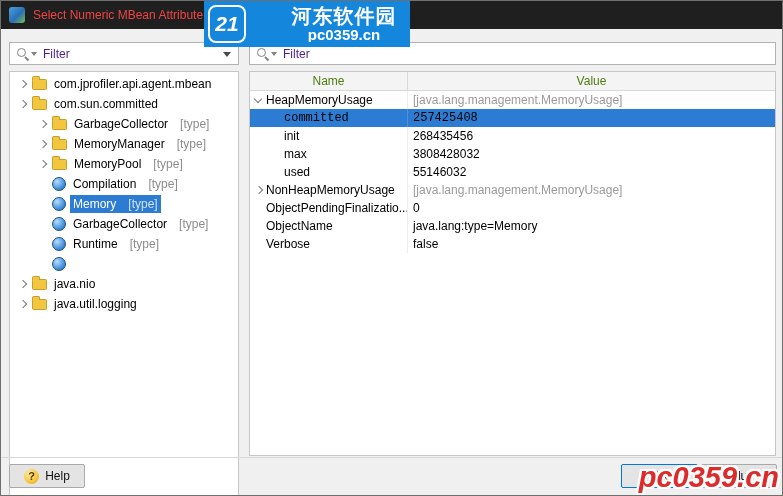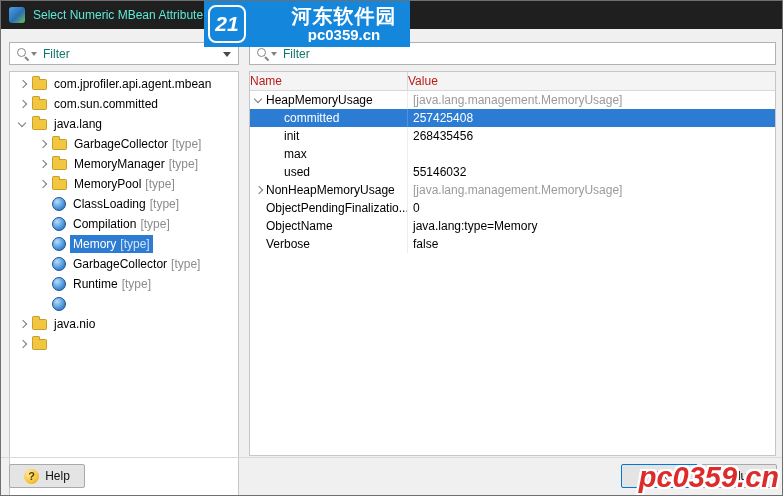--- a/index.html
+++ b/index.html
@@ -7,28 +7,28 @@
   body { font-family:"Liberation Sans", sans-serif; }
 
   .window { position:relative; width:783px; height:496px; background:#f0f0f0;
             border:1px solid #6f6f6f; overflow:hidden; font-size:12px; color:#000; }
 
   
   .titlebar { position:absolute; left:0; top:0; width:100%; height:28px; background:#1f1f1f;
               display:flex; align-items:center; padding-left:8px; }
   .app-icon { width:16px; height:16px; border-radius:3px; flex:0 0 16px;
               background:linear-gradient(135deg,#4aa3e0,#2b6fb5 55%,#71c250); margin-right:8px; }
-  .title { color:#5eead4; font-size:12px; white-space:nowrap; }
+  .title { color:#ef4444; font-size:12px; white-space:nowrap; }
 
   
   .filterbox { position:absolute; top:41px; height:23px; background:#fff;
                border:1px solid #b2b2b2; display:flex; align-items:center; padding:0 6px; }
   .left-filter  { left:8px;   width:230px; }
   .right-filter { left:248px; width:527px; }
-  .ph { color:#0f766e; margin-left:6px; }
+  .ph { color:#4c1d95; margin-left:6px; }
   .mag { position:relative; width:13px; height:13px; display:inline-block; flex:0 0 13px; }
   .mag::before { content:""; position:absolute; left:1px; top:1px; width:7px; height:7px;
                  border:1.5px solid #838383; border-radius:50%; }
   .mag::after  { content:""; position:absolute; left:9px; top:9px; width:5px; height:2px;
                  background:#838383; transform:rotate(45deg); transform-origin:left center; }
   .mini-arrow { width:0; height:0; border-left:3px solid transparent; border-right:3px solid transparent;
                 border-top:4px solid #838383; margin-left:2px; }
   .combo-arrow { position:absolute; right:7px; top:9px; width:0; height:0;
                  border-left:4px solid transparent; border-right:4px solid transparent;
                  border-top:5px solid #4a4a4a; }
@@ -48,40 +48,40 @@
                     transform:rotate(45deg); }
   .ico { margin:0 4px 0 2px; flex:0 0 auto; }
   .folder-ico { width:15px; height:11px; background:#f3c640; border:1px solid #c59e2b;
                 border-radius:1.5px; position:relative; }
   .folder-ico::before { content:""; position:absolute; left:-1px; top:-4px; width:6px; height:3px;
                         background:#f3c640; border:1px solid #c59e2b; border-bottom:none;
                         border-radius:2px 2px 0 0; }
   .bean-ico { width:14px; height:14px; border-radius:50%; border:1px solid #1b4f8f;
               background:radial-gradient(circle at 34% 30%, #b9ddf8, #4f9ae0 55%, #1d5fae); }
   .tlabel { padding:2px 3px; }
-  .sfx { color:#8c8c8c; margin-left:4px; }
+  .sfx { color:#8c8c8c; margin-left:12px; }
   .trow.selrow .tlabel { background:#2d7cd4; color:#fff; }
   .trow.selrow .sfx { color:#d3e3f8; }
 
   
   .table-panel { position:absolute; left:248px; top:70px; width:527px; height:385px;
                  background:#fff; border:1px solid #c6c6c6; overflow:hidden; }
   .thead { display:flex; height:19px; background:#f4f4f4; border-bottom:1px solid #d8d8d8; }
-  .th { line-height:18px; color:#b91c1c; }
+  .th { line-height:18px; text-align:center; color:#4d7c0f; }
   .th-name  { width:158px; border-right:1px solid #d8d8d8; }
   .th-value { flex:1; }
   .rrow { display:flex; height:18px; align-items:stretch; cursor:default; }
   .cname { width:158px; display:flex; align-items:center; padding-left:2px;
            border-right:1px solid #ededed; white-space:nowrap; overflow:hidden; }
   .cvalue { flex:1; display:flex; align-items:center; padding-left:5px; white-space:nowrap; }
   .rrow.child .cname { padding-left:34px; }
   .rrow.plain .cname { padding-left:16px; }
   .muted { color:#9a9a9a; }
   .rrow.selr { background:#2d7cd4; }
-  .rrow.selr .cname, .rrow.selr .cvalue, .rrow.selr .muted { color:#ffffff; }
+  .rrow.selr .cname, .rrow.selr .cvalue, .rrow.selr .muted { color:#000000;font-family:Liberation Mono, monospace; }
   .rrow.selr .cname { border-right-color:#4e92dd; }
 
   
   .sep { position:absolute; left:0; top:456px; width:100%; height:1px; background:#d9d9d9; }
   .btn { position:absolute; top:463px; height:24px; background:#e4e4e4; border:1px solid #a9a9a9;
          border-radius:2px; font-family:"Liberation Sans",sans-serif; font-size:12px; color:#111;
          display:flex; align-items:center; justify-content:center; cursor:default; }
   .btn-help { left:8px; width:76px; gap:6px; }
   .btn-ok { left:620px; width:77px; border:1px solid #0078d7; }
   .btn-cancel { left:700px; width:76px; }
@@ -130,48 +130,38 @@
     <div class="trow d0">
       <span class="chev c"></span>
       <span class="ico folder-ico"></span>
       <span class="tlabel"><span>com.jprofiler.api.agent.mbean</span><span class="sfx"></span></span>
     </div>
     <div class="trow d0">
       <span class="chev c"></span>
       <span class="ico folder-ico"></span>
       <span class="tlabel"><span>com.sun.committed</span><span class="sfx"></span></span>
     </div>
-    <div class="trow d0">
-      <span class="chev e"></span>
-      <span class="ico folder-ico"></span>
-      <span class="tlabel"><span>java.lang</span><span class="sfx"></span></span>
-    </div>
     <div class="trow d1">
       <span class="chev c"></span>
       <span class="ico folder-ico"></span>
       <span class="tlabel"><span>GarbageCollector</span><span class="sfx">[type]</span></span>
     </div>
     <div class="trow d1">
       <span class="chev c"></span>
       <span class="ico folder-ico"></span>
       <span class="tlabel"><span>MemoryManager</span><span class="sfx">[type]</span></span>
     </div>
     <div class="trow d1">
       <span class="chev c"></span>
       <span class="ico folder-ico"></span>
       <span class="tlabel"><span>MemoryPool</span><span class="sfx">[type]</span></span>
     </div>
     <div class="trow d1">
       <span class="chev"></span>
       <span class="ico bean-ico"></span>
-      <span class="tlabel"><span>ClassLoading</span><span class="sfx">[type]</span></span>
-    </div>
-    <div class="trow d1">
-      <span class="chev"></span>
-      <span class="ico bean-ico"></span>
       <span class="tlabel"><span>Compilation</span><span class="sfx">[type]</span></span>
     </div>
     <div class="trow d1 selrow">
       <span class="chev"></span>
       <span class="ico bean-ico"></span>
       <span class="tlabel"><span>Memory</span><span class="sfx">[type]</span></span>
     </div>
     <div class="trow d1">
       <span class="chev"></span>
       <span class="ico bean-ico"></span>
@@ -187,20 +177,21 @@
       <span class="ico bean-ico"></span>
     </div>
     <div class="trow d0">
       <span class="chev c"></span>
       <span class="ico folder-ico"></span>
       <span class="tlabel"><span>java.nio</span><span class="sfx"></span></span>
     </div>
     <div class="trow d0">
       <span class="chev c"></span>
       <span class="ico folder-ico"></span>
+      <span class="tlabel"><span>java.util.logging</span><span class="sfx"></span></span>
     </div>
   </div>
 
   <div class="table-panel">
     <div class="thead">
       <div class="th th-name">Name</div>
       <div class="th th-value">Value</div>
     </div>
     <div class="tbody">
       <div class="rrow">
@@ -219,20 +210,21 @@
       <div class="rrow child">
         <div class="cname">
             <span>init</span>
           </div>
         <div class="cvalue">268435456</div>
       </div>
       <div class="rrow child">
         <div class="cname">
             <span>max</span>
           </div>
+        <div class="cvalue">3808428032</div>
       </div>
       <div class="rrow child">
         <div class="cname">
             <span>used</span>
           </div>
         <div class="cvalue">55146032</div>
       </div>
       <div class="rrow">
         <div class="cname">
             <span class="chev c"></span>

